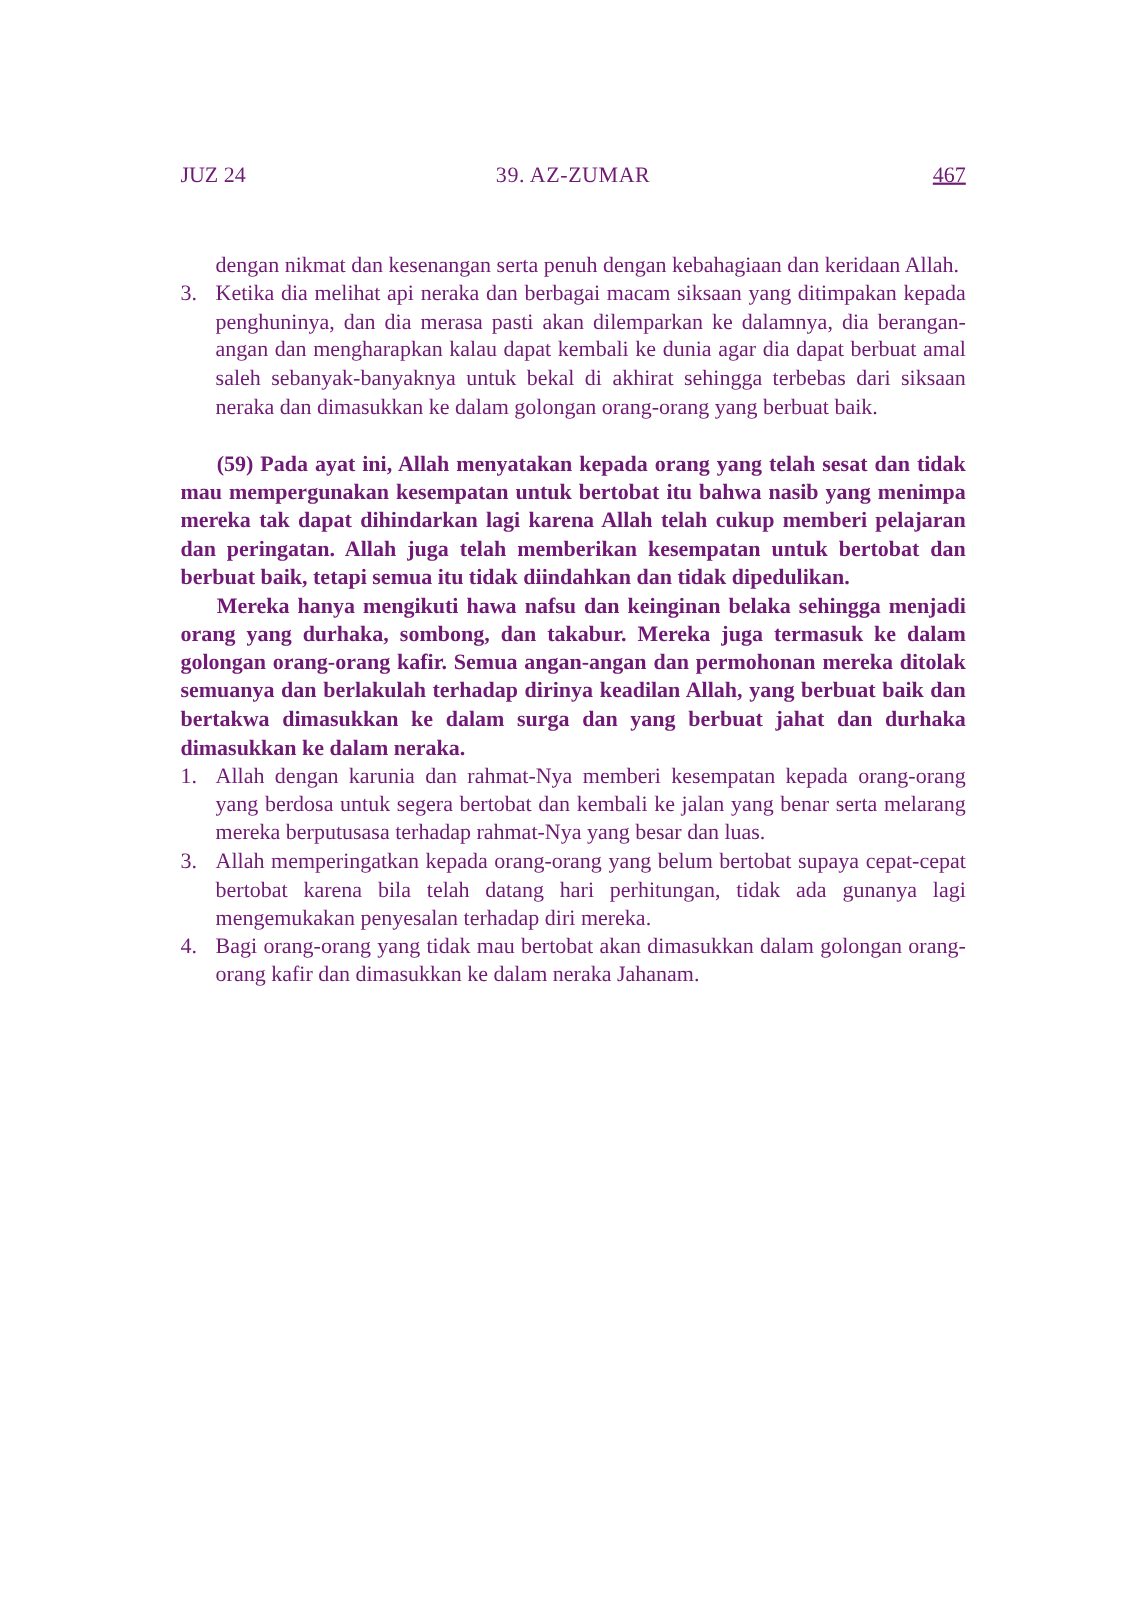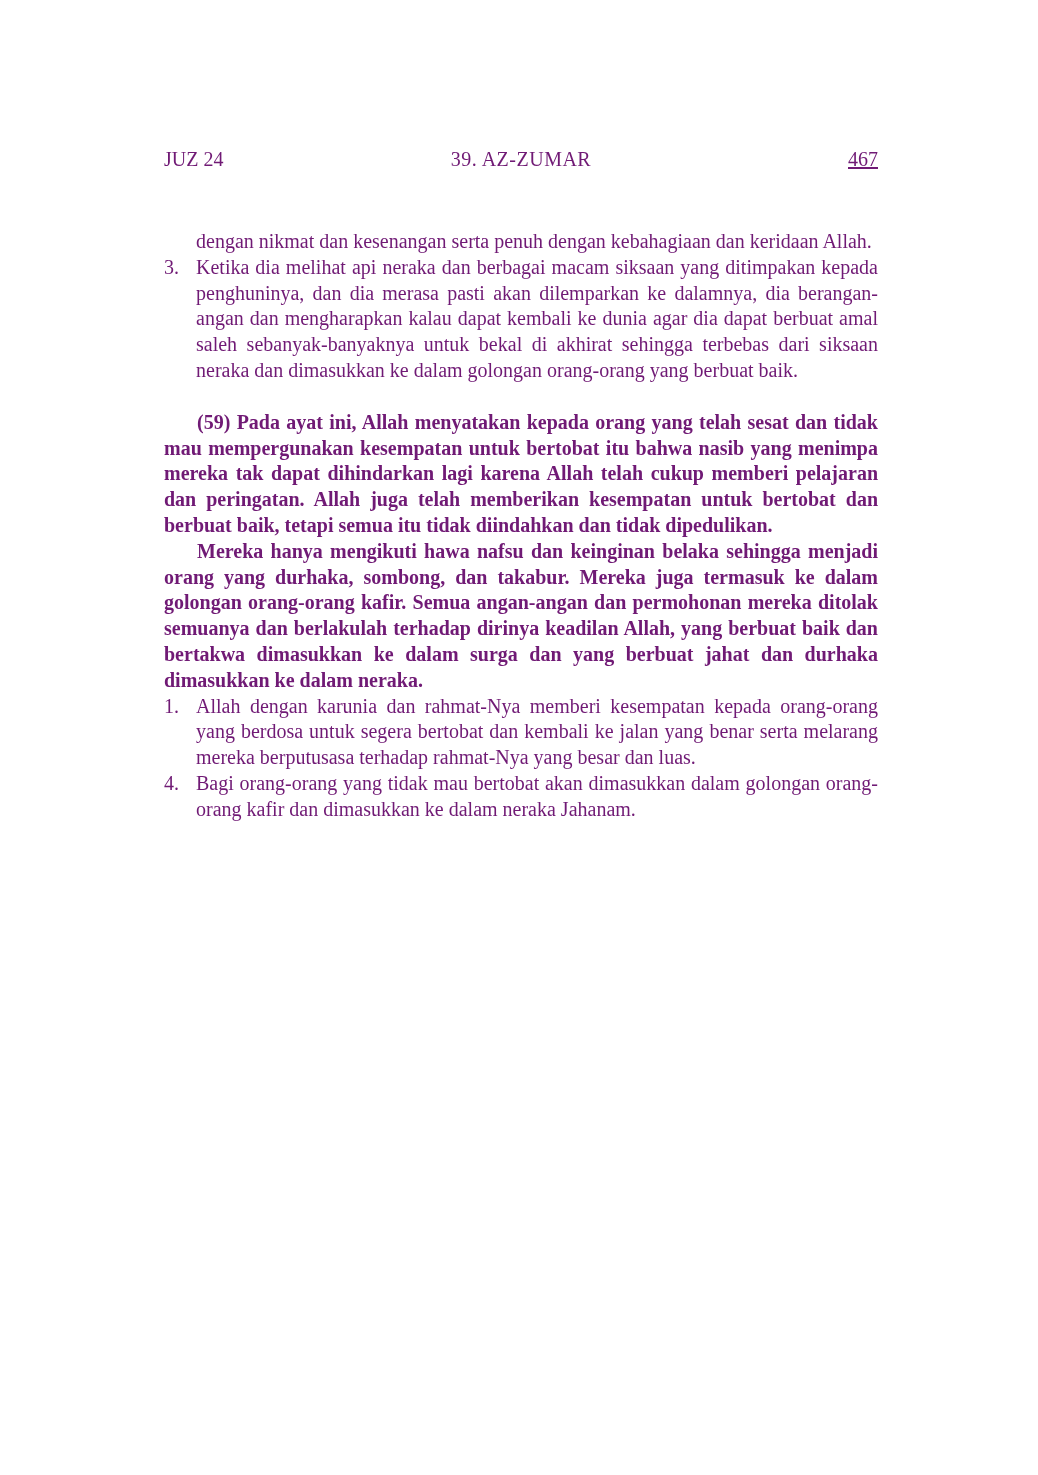--- a/index.html
+++ b/index.html
@@ -86,20 +86,23 @@
     <div class="para gap-before">(59) Pada ayat ini, Allah menyatakan kepada orang yang telah sesat dan tidak mau mempergunakan kesempatan untuk bertobat itu bahwa nasib yang menimpa mereka tak dapat dihindarkan lagi karena Allah telah cukup memberi pelajaran dan peringatan. Allah juga telah memberikan kesempatan untuk bertobat dan berbuat baik, tetapi semua itu tidak diindahkan dan tidak dipedulikan.</div>
 
     <div class="para">Mereka hanya mengikuti hawa nafsu dan keinginan belaka sehingga menjadi orang yang durhaka, sombong, dan takabur. Mereka juga termasuk ke dalam golongan orang-orang kafir. Semua angan-angan dan permohonan mereka ditolak semuanya dan berlakulah terhadap dirinya keadilan Allah, yang berbuat baik dan bertakwa dimasukkan ke dalam surga dan yang berbuat jahat dan durhaka dimasukkan ke dalam neraka.</div>
 
 
     <div class="hang">
       <span class="num">1.</span><span>Allah dengan karunia dan rahmat-Nya memberi kesempatan kepada orang-orang yang berdosa untuk segera bertobat dan kembali ke jalan yang benar serta melarang mereka berputusasa terhadap rahmat-Nya yang besar dan luas.</span>
     </div>
 
 
+    <div class="hang">
+      <span class="num">3.</span><span>Allah memperingatkan kepada orang-orang yang belum bertobat supaya cepat-cepat bertobat karena bila telah datang hari perhitungan, tidak ada gunanya lagi mengemukakan penyesalan terhadap diri mereka.</span>
+    </div>
 
     <div class="hang">
       <span class="num">4.</span><span>Bagi orang-orang yang tidak mau bertobat akan dimasukkan dalam golongan orang-orang kafir dan dimasukkan ke dalam neraka Jahanam.</span>
     </div>
 
   </div>
 
 </div>
 
 </body></html>

